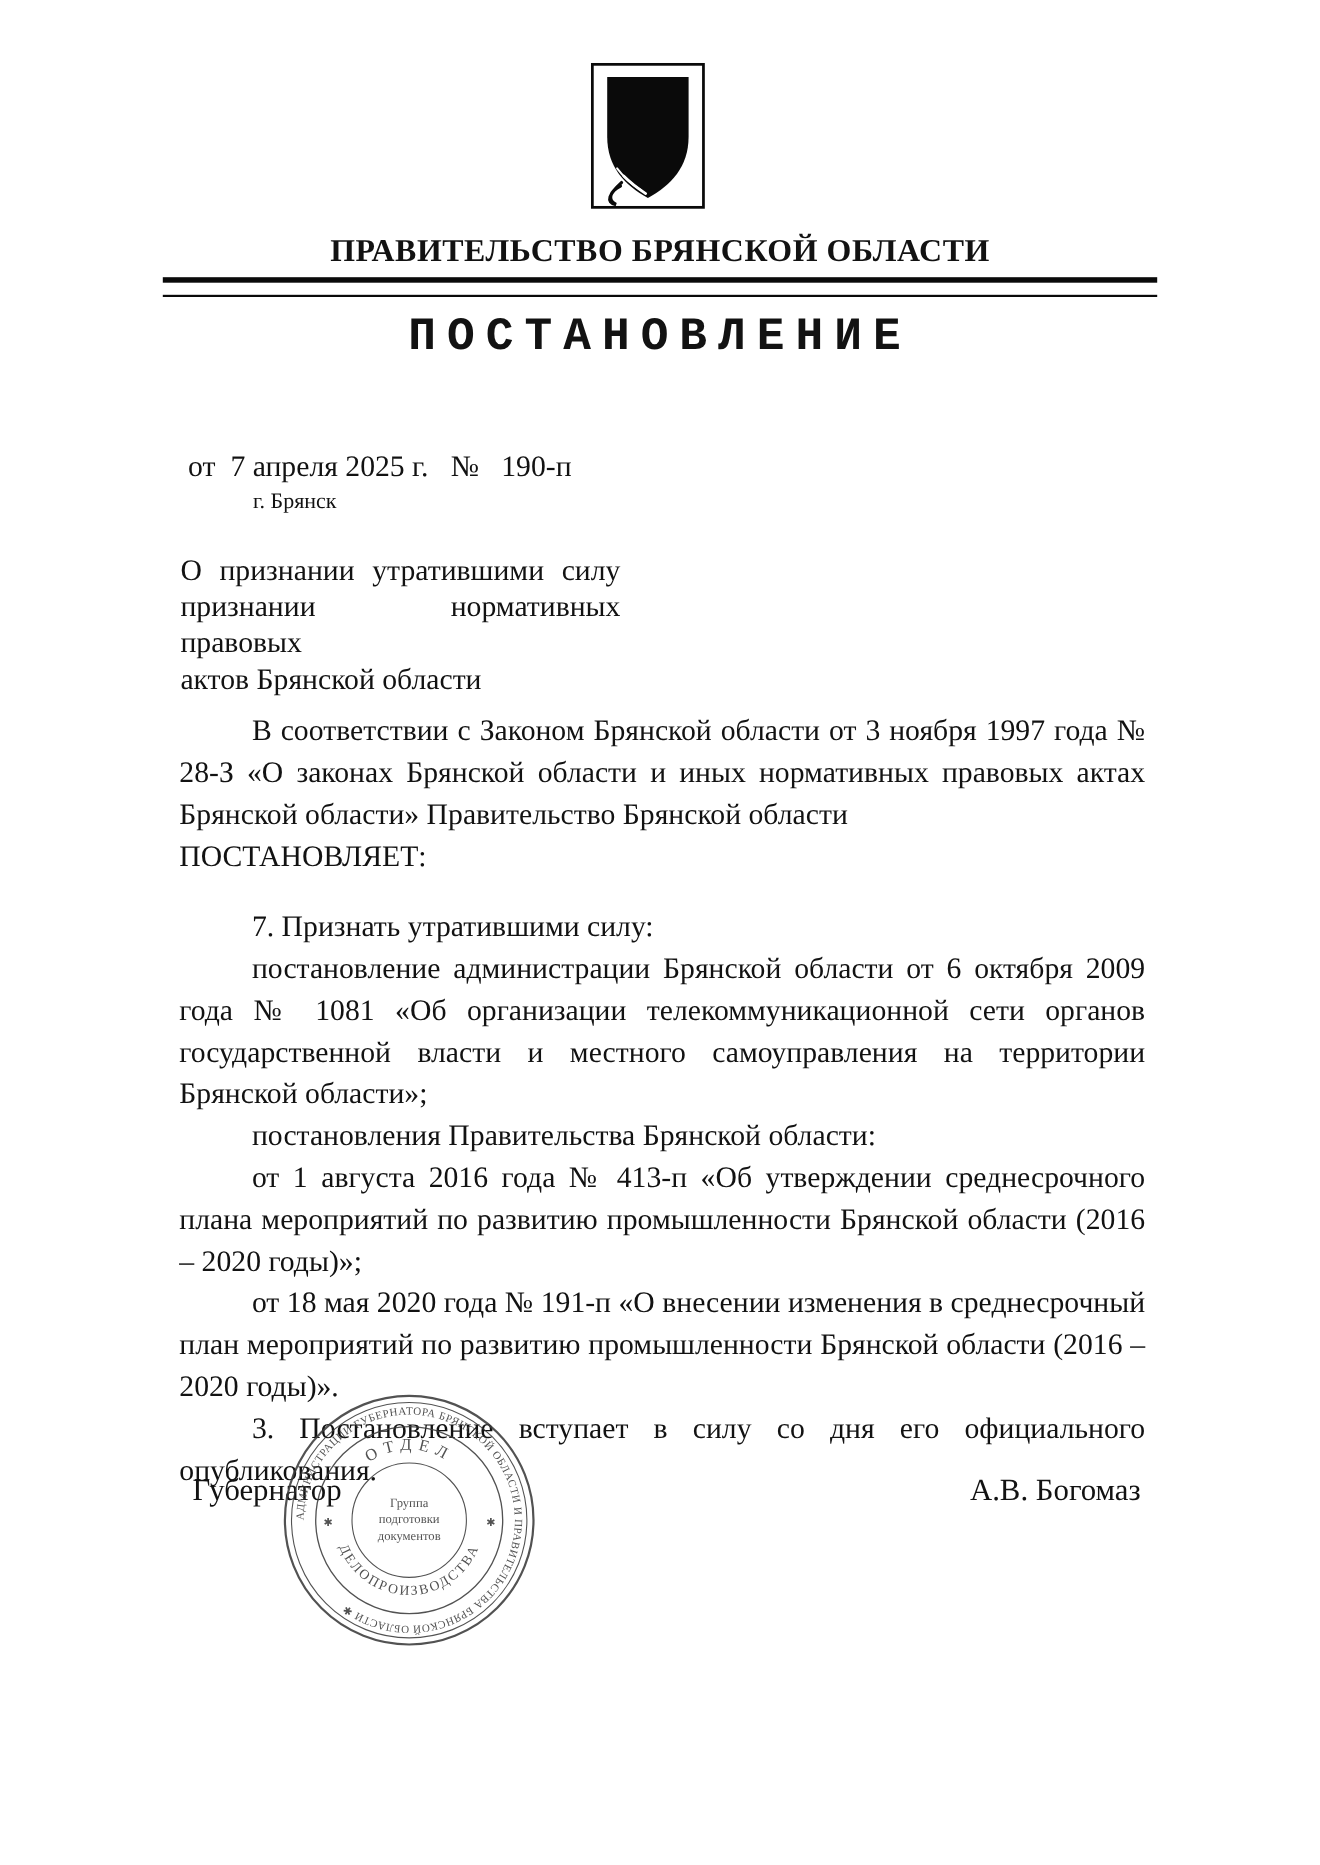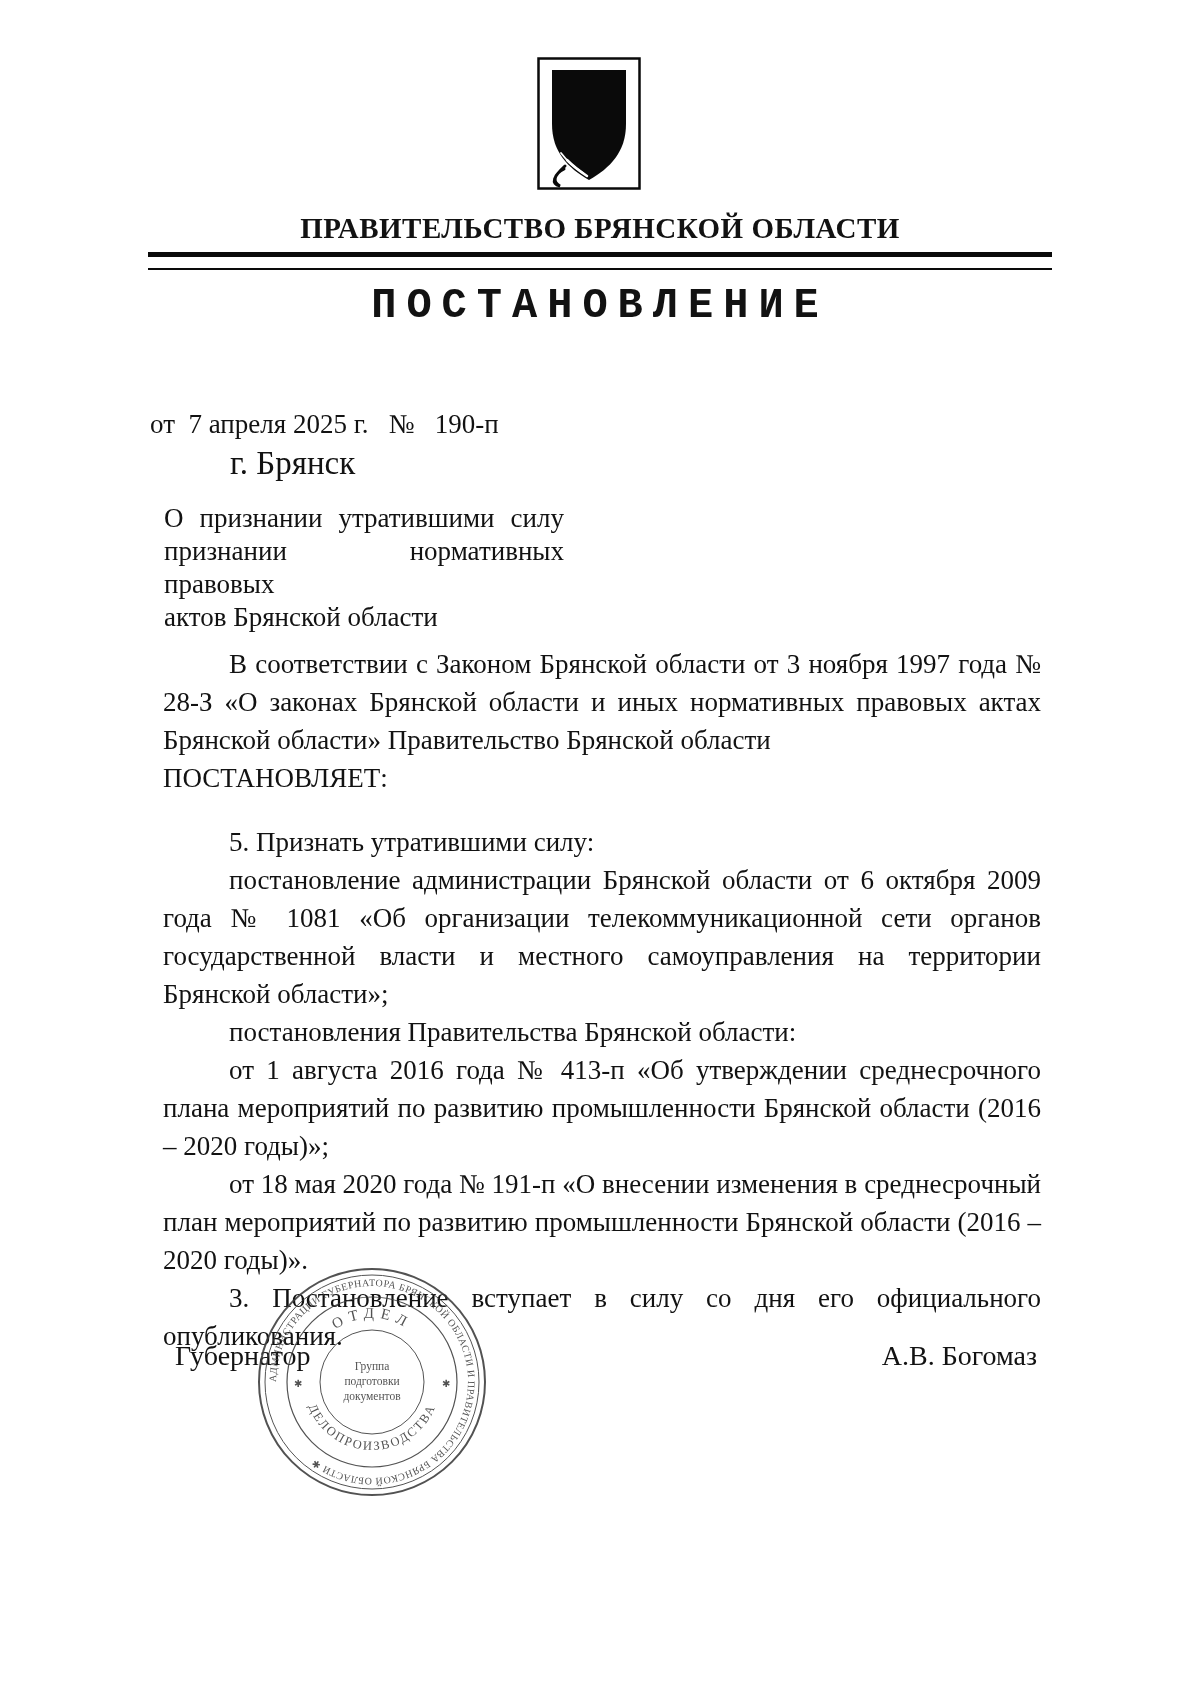--- a/index.html
+++ b/index.html
@@ -48,30 +48,30 @@
     top: 282px;
     width: 1200px;
     text-align: center;
     font-weight: bold;
     font-size: 42px;
     letter-spacing: 10px;
     font-family: Liberation Mono, monospace;
   }
   .date-line {
     position: absolute;
-    left: 150px;
+    left: 171px;
     top: 409px;
     font-size: 27px;
     white-space: pre;
   }
   .city {
     position: absolute;
     left: 230px;
     top: 445px;
-    font-size: 33px;
+    font-size: 20px;
   }
   .subject {
     position: absolute;
     left: 164px;
     top: 502px;
     width: 400px;
     font-size: 27px;
     line-height: 33px;
   }
   .subject .just {
@@ -135,21 +135,21 @@
 
   <div class="subject">
     <div class="just">О признании утратившими силу</div>
     <div class="just">признании нормативных правовых</div>
     <div>актов Брянской области</div>
   </div>
 
   <div class="body-text">
     <p>В соответствии с Законом Брянской области от 3 ноября 1997 года № 28-З «О законах Брянской области и иных нормативных правовых актах Брянской области» Правительство Брянской области</p>
     <p class="no-indent">ПОСТАНОВЛЯЕТ:</p>
-    <p class="gap-top">5. Признать утратившими силу:</p>
+    <p class="gap-top">7. Признать утратившими силу:</p>
     <p>постановление администрации Брянской области от 6 октября 2009 года № 1081 «Об организации телекоммуникационной сети органов государственной власти и местного самоуправления на территории Брянской области»;</p>
     <p>постановления Правительства Брянской области:</p>
     <p>от 1 августа 2016 года № 413-п «Об утверждении среднесрочного плана мероприятий по развитию промышленности Брянской области (2016 – 2020 годы)»;</p>
     <p>от 18 мая 2020 года № 191-п «О внесении изменения в среднесрочный план мероприятий по развитию промышленности Брянской области (2016 – 2020 годы)».</p>
     <p>3. Постановление вступает в силу со дня его официального опубликования.</p>
   </div>
 
   <div class="sign-row">
     <span>Губернатор</span>
     <span>А.В. Богомаз</span>

